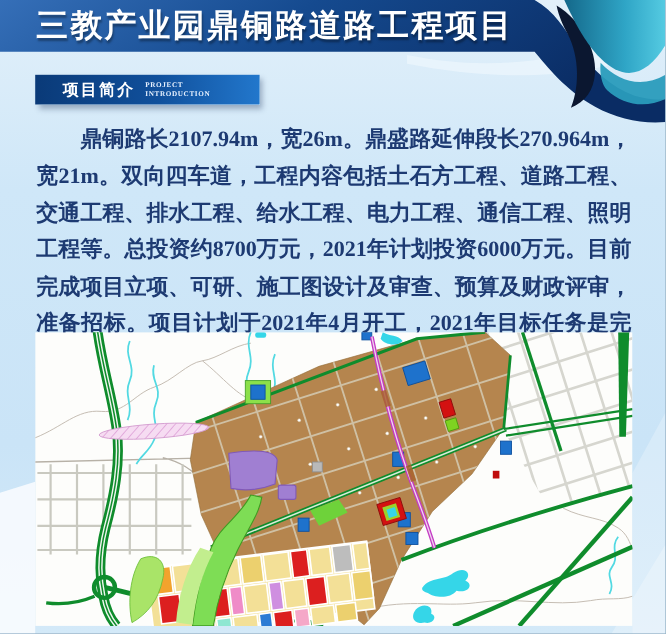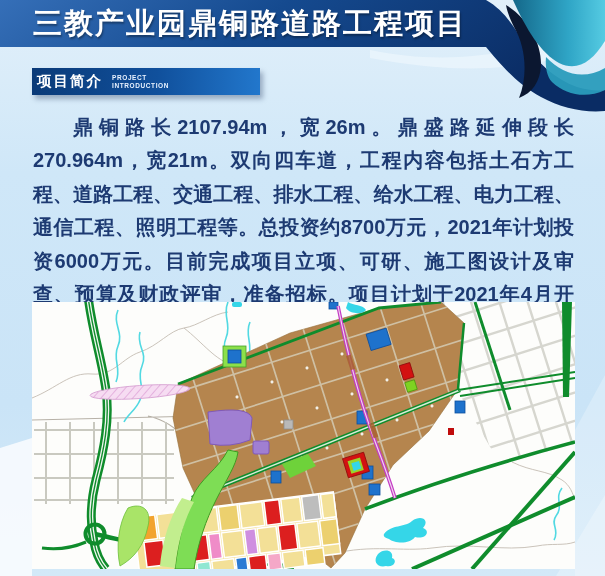--- a/index.html
+++ b/index.html
@@ -1,32 +1,32 @@
 <!DOCTYPE html>
 <html><head>
 <meta charset="utf-8">
 <style>
   html,body{margin:0;padding:0;background:#9db7c9;}
   .stage{
     position:relative;width:605px;height:576px;overflow:hidden;
     background:linear-gradient(180deg,#e2f0fa 0%,#cfe7f8 30%,#cae4f7 70%,#d3e9f8 100%);
-    font-family:Liberation Sans, sans-serif;
+    font-family:Liberation Serif, serif;
   }
   .bgfacets{position:absolute;left:0;top:0;width:605px;height:576px;}
   .hdr-svg{position:absolute;left:0;top:0;width:605px;height:140px;}
   .title{
     position:absolute;left:33px;top:0;height:48px;display:flex;align-items:center;
     font-size:29px;font-weight:bold;color:#ffffff;letter-spacing:2px;white-space:nowrap;
     text-shadow:1px 2px 2px rgba(0,0,0,.35);
   }
   .badge{
-    position:absolute;left:32px;top:68px;width:228px;height:27px;
+    position:absolute;left:32px;top:68px;width:204px;height:27px;
     background:linear-gradient(90deg,#0a3a78 0%,#10509c 55%,#2277cc 100%);
     box-shadow:3px 4px 5px rgba(30,50,90,.35);
-    display:flex;align-items:center;padding-left:5px;box-sizing:border-box;
+    display:flex;align-items:center;padding-left:25px;box-sizing:border-box;
   }
   .badge-cn{font-size:14.5px;font-weight:bold;color:#ffffff;letter-spacing:2px;white-space:nowrap;}
   .badge-en{margin-left:9px;display:flex;flex-direction:column;justify-content:center;}
   .badge-en span{font-size:6.5px;line-height:7.5px;font-weight:bold;color:#e8f2ff;letter-spacing:.6px;white-space:nowrap;}
   .intro{
     position:absolute;left:33px;top:111px;width:541px;
     font-size:20px;line-height:33.4px;font-weight:bold;color:#1d3a72;
     text-align:justify;text-indent:2em;
   }
   .map-svg{position:absolute;left:32px;top:302px;width:543px;height:267px;}

